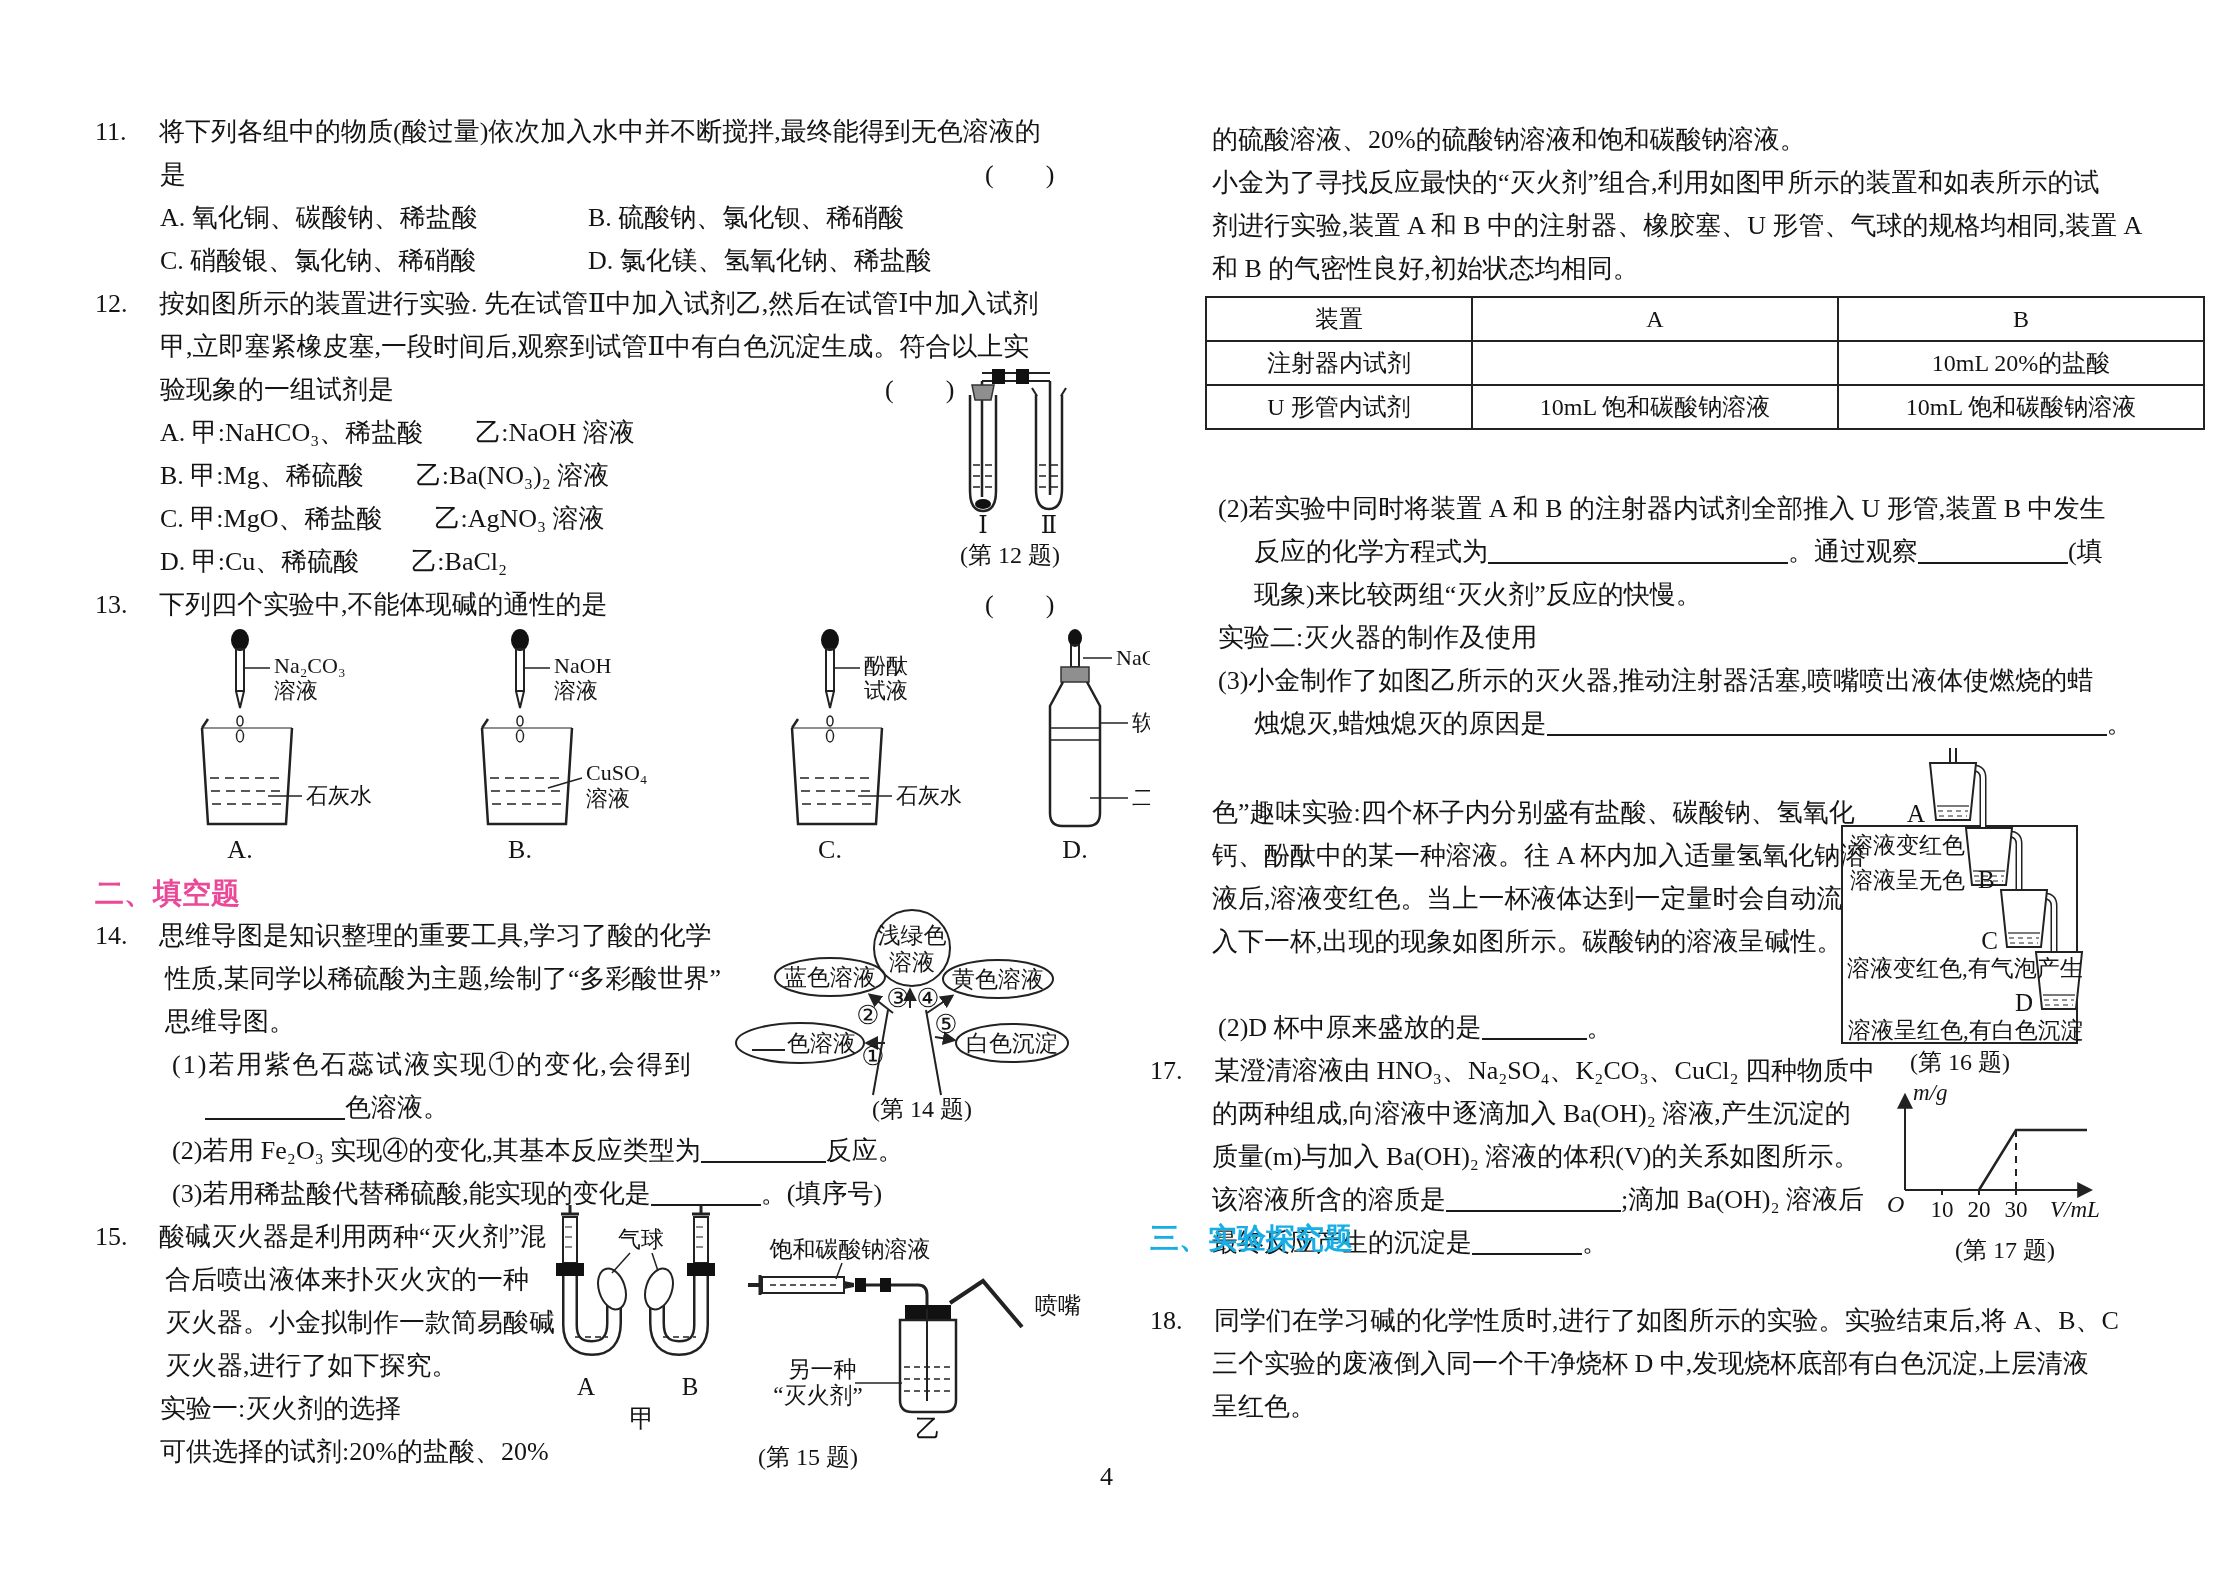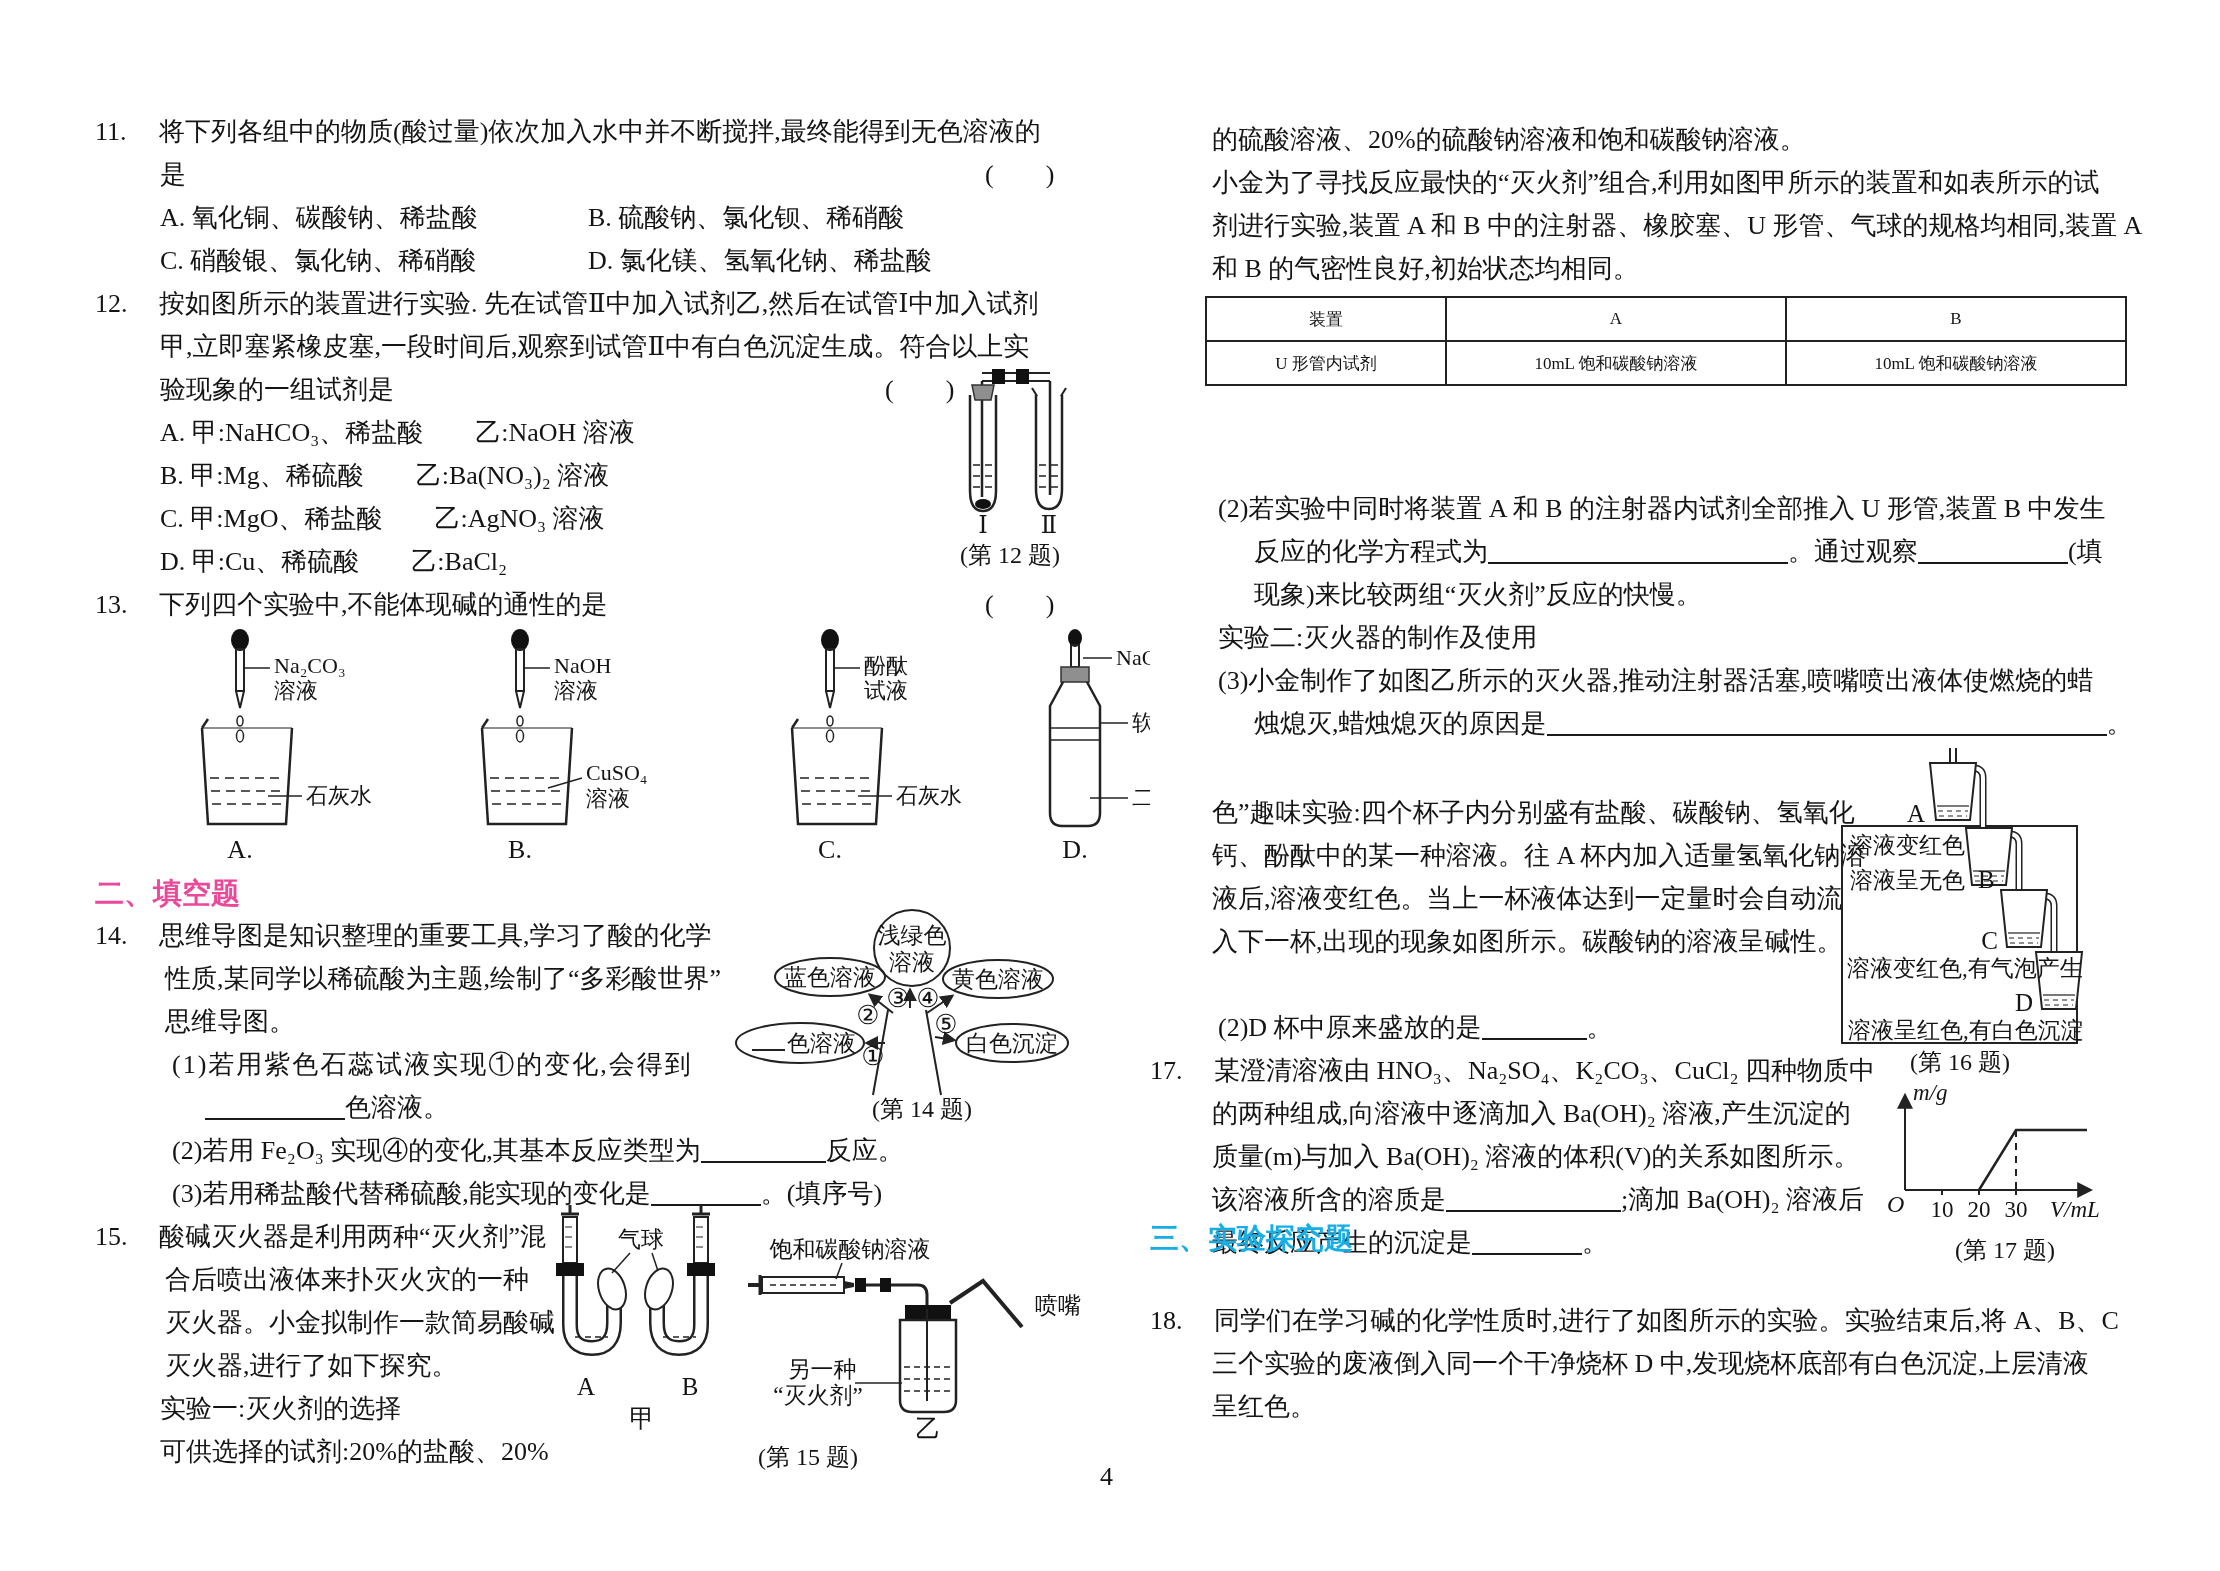--- a/index.html
+++ b/index.html
@@ -5,21 +5,21 @@
   html,body{margin:0;padding:0;background:#e8e8e8;}
   #paper{position:relative;width:2220px;height:1571px;background:#ffffff;overflow:hidden;
          font-family:"Liberation Serif","DejaVu Serif",serif;color:#141414;}
   .ln{position:absolute;white-space:nowrap;font-size:26px;line-height:42px;height:42px;}
   .qnum{display:inline-block;width:64px;}
   .sec{position:absolute;white-space:nowrap;font-size:29px;font-weight:bold;line-height:42px;}
   .blank{display:inline-block;border-bottom:2px solid #1a1a1a;height:28px;vertical-align:-4px;}
   .sp2{letter-spacing:2px;}
   .tablewrap{position:absolute;}
   table.tb{border-collapse:collapse;table-layout:fixed;}
-  table.tb td{border:2px solid #222;text-align:center;font-size:17px;height:42px;padding:0 3px;}
+  table.tb td{border:2px solid #222;text-align:center;font-size:24px;height:42px;padding:0 16px;}
   svg text{font-family:"Liberation Serif","DejaVu Serif",serif;fill:#141414;}
   .pageno{position:absolute;font-size:26px;}
 </style>
 </head>
 <body>
 
 <div id="paper">
 
   <div class="ln" style="left:95px;top:111px"><span class="qnum">11.</span><span>将下列各组中的物质(酸过量)依次加入水中并不断搅拌,最终能得到无色溶液的</span></div>
   <div class="ln" style="left:160px;top:154px">是</div>
@@ -274,20 +274,25 @@
 
   <div class="tablewrap" style="left:1205px;top:296px">
     <table class="tb">
       <tbody>
           <tr>
         <td style="width:232px">装置</td>
         <td style="width:332px">A</td>
         <td style="width:332px">B</td>
       </tr>
       <tr>
+        <td>注射器内试剂</td>
+        <td></td>
+        <td>10mL 20%的盐酸</td>
+      </tr>
+      <tr>
         <td>U 形管内试剂</td>
         <td>10mL 饱和碳酸钠溶液</td>
         <td>10mL 饱和碳酸钠溶液</td>
       </tr>
     </tbody>
       </table>
   </div>
 
   <div class="ln" style="left:1218px;top:488px">(2)若实验中同时将装置 A 和 B 的注射器内试剂全部推入 U 形管,装置 B 中发生</div>
   <div class="ln" style="left:1254px;top:531px"><span>反应的化学方程式为</span><span class="blank" style="width:300px"></span><span>。通过观察</span><span class="blank" style="width:150px"></span><span>(填</span></div>

